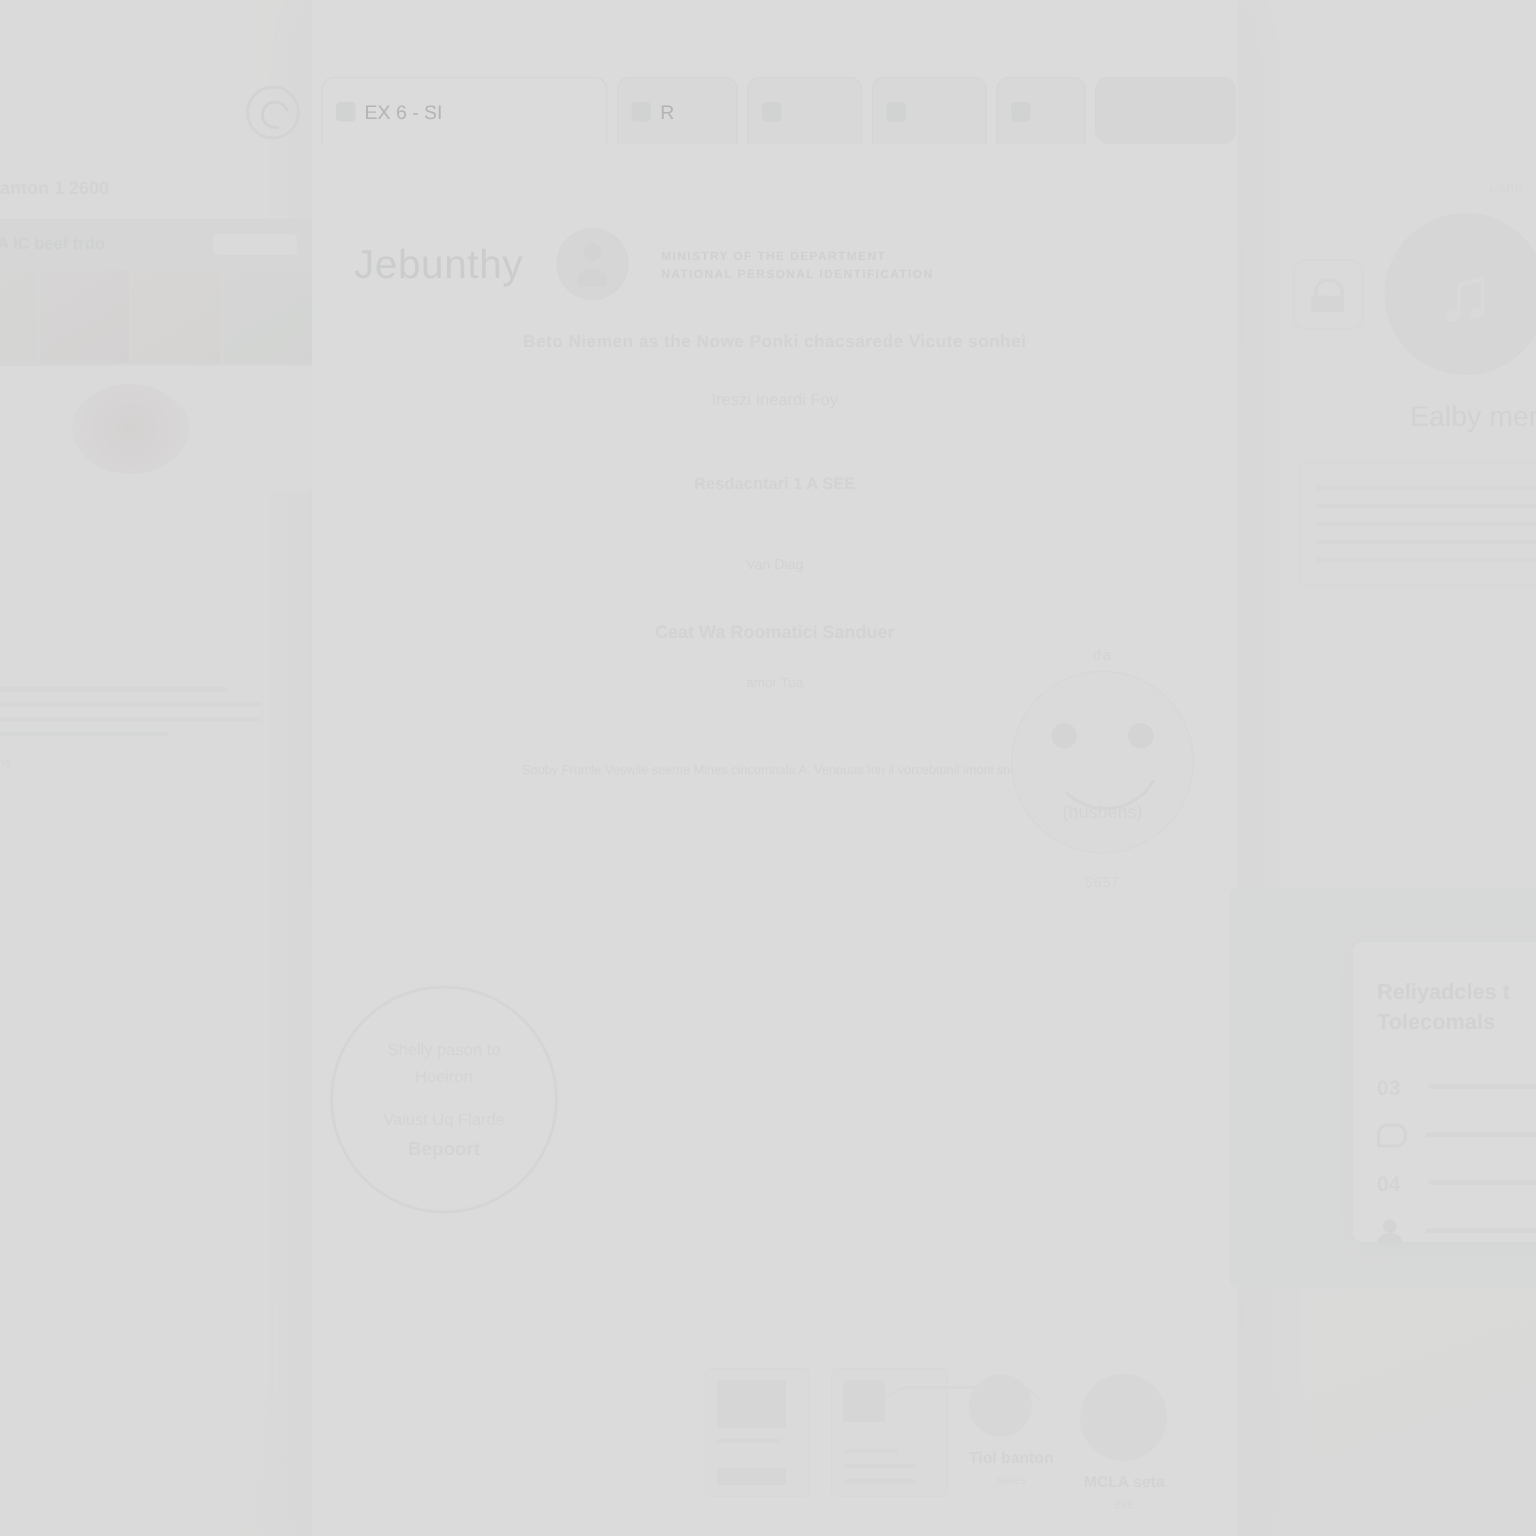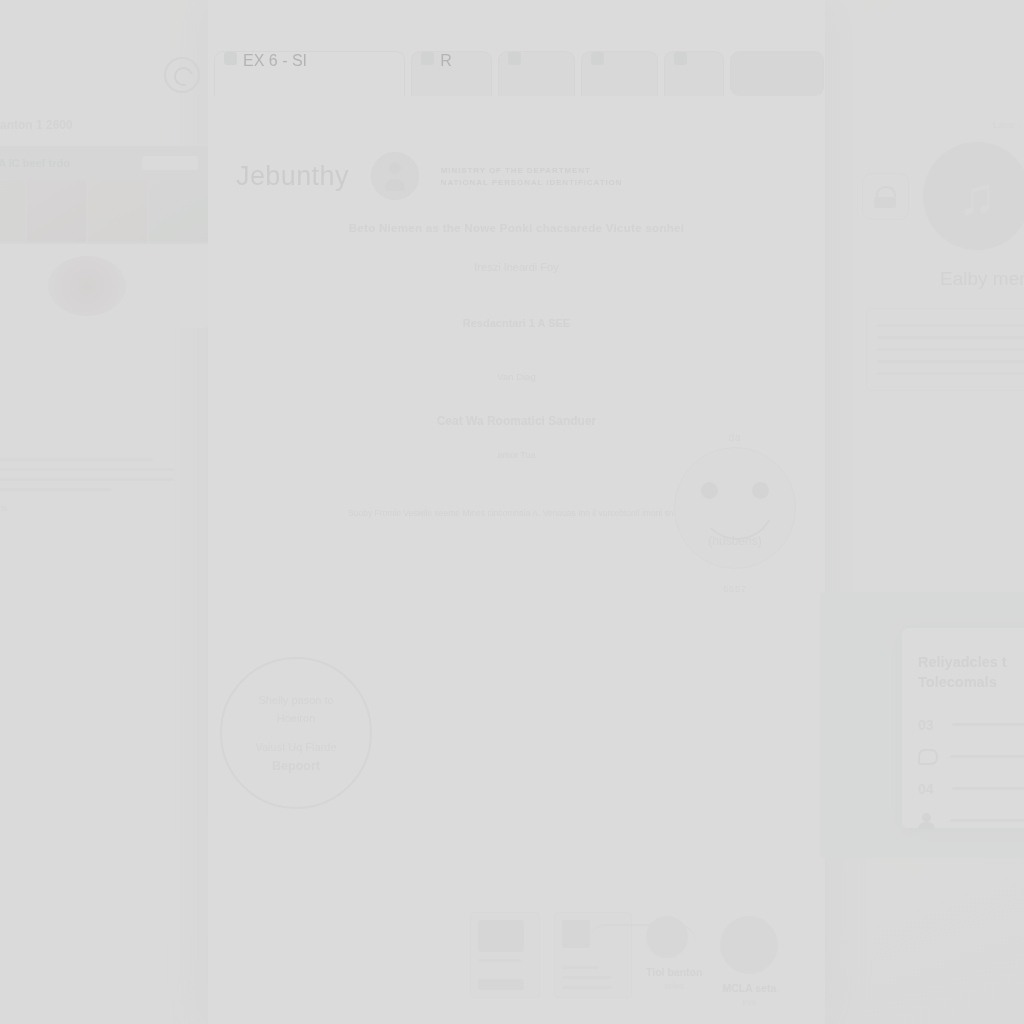--- a/index.html
+++ b/index.html
@@ -39,23 +39,24 @@
     align-items: flex-end;
     gap: 6px;
   }
   .tab {
     height: 44px;
     border-radius: 9px 9px 0 0;
     background: #f6f7f6;
     border: 1px solid #eef0ee;
     border-bottom: none;
     display: flex;
+    align-items: center;
     gap: 6px;
     padding: 0 9px;
-    font-size: 16px;
+    font-size: 13px;
     color: #97a09a;
     white-space: nowrap;
     overflow: hidden;
   }
   .tab.active { background: #fefffe; }
   .tab-favicon {
     width: 13px; height: 13px;
     border-radius: 3px;
     background: #e6eae7;
     flex: 0 0 auto;

